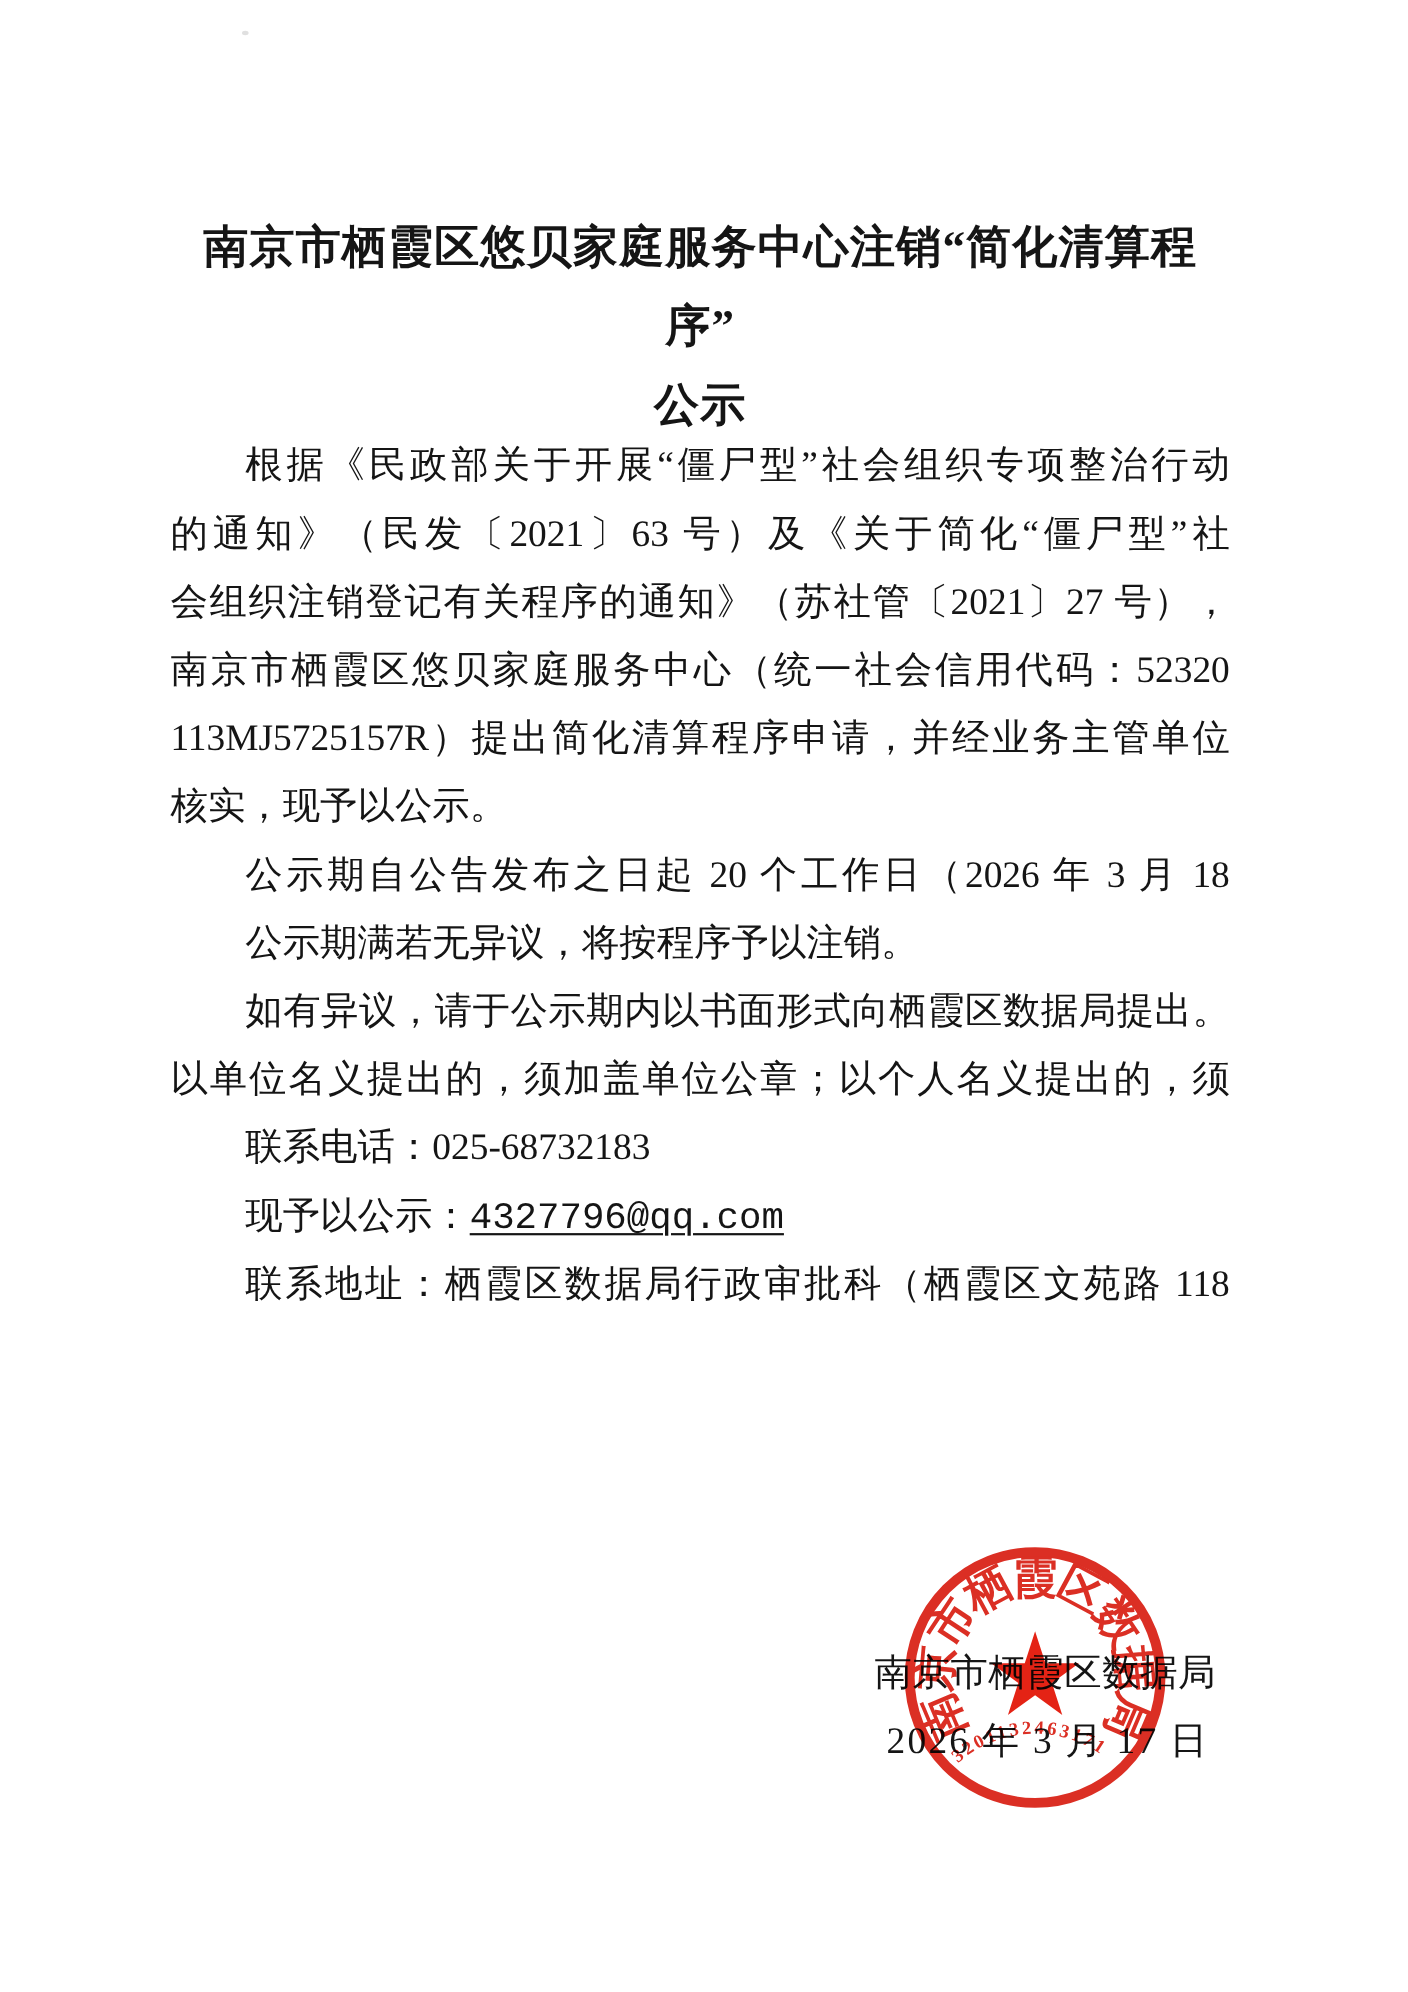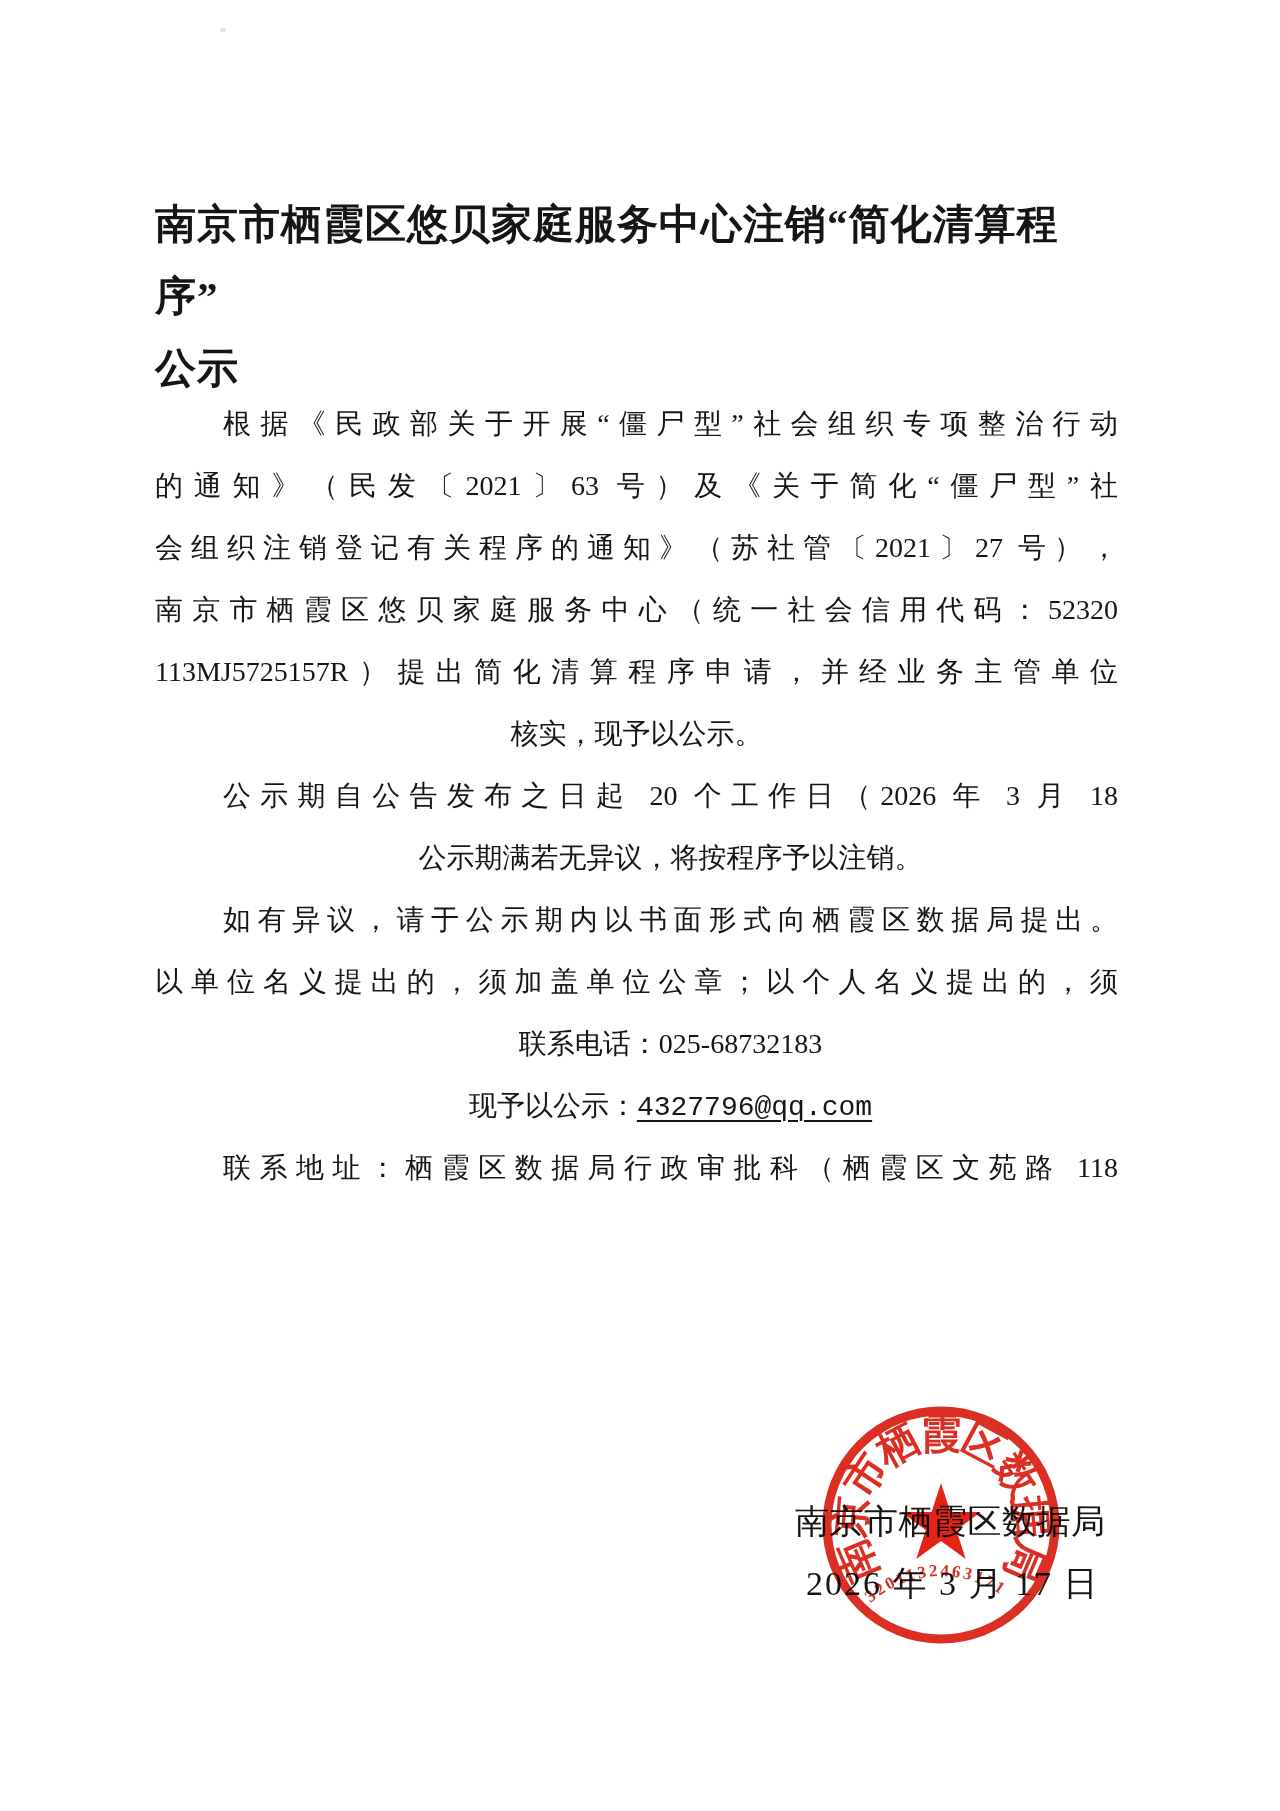--- a/index.html
+++ b/index.html
@@ -6,30 +6,30 @@
   .page{
     position:relative;
     width:1280px;height:1811px;
     background:#ffffff;
     overflow:hidden;
     font-family:"Liberation Serif","DejaVu Serif",serif;
     color:#151515;
   }
   .title-block{
     position:absolute;top:188px;left:155px;width:963px;
-    font-weight:bold;font-size:41px;line-height:72px;
+    text-align:center;font-weight:bold;font-size:41px;line-height:72px;
     letter-spacing:1px;
   }
   .body-block{
     position:absolute;top:393px;left:155px;width:963px;
-    font-size:28px;
+    font-size:34px;
   }
   .line{
     height:62px;line-height:62px;
-    white-space:nowrap;text-align:center;
+    white-space:nowrap;text-align:left;
   }
   .line.just{
     white-space:normal;overflow:hidden;
     text-align:justify;text-align-last:justify;
     text-justify:inter-character;
   }
   .line.indent{ text-indent:68px; }
   .underline{
     text-decoration:underline;
     text-decoration-thickness:2px;

